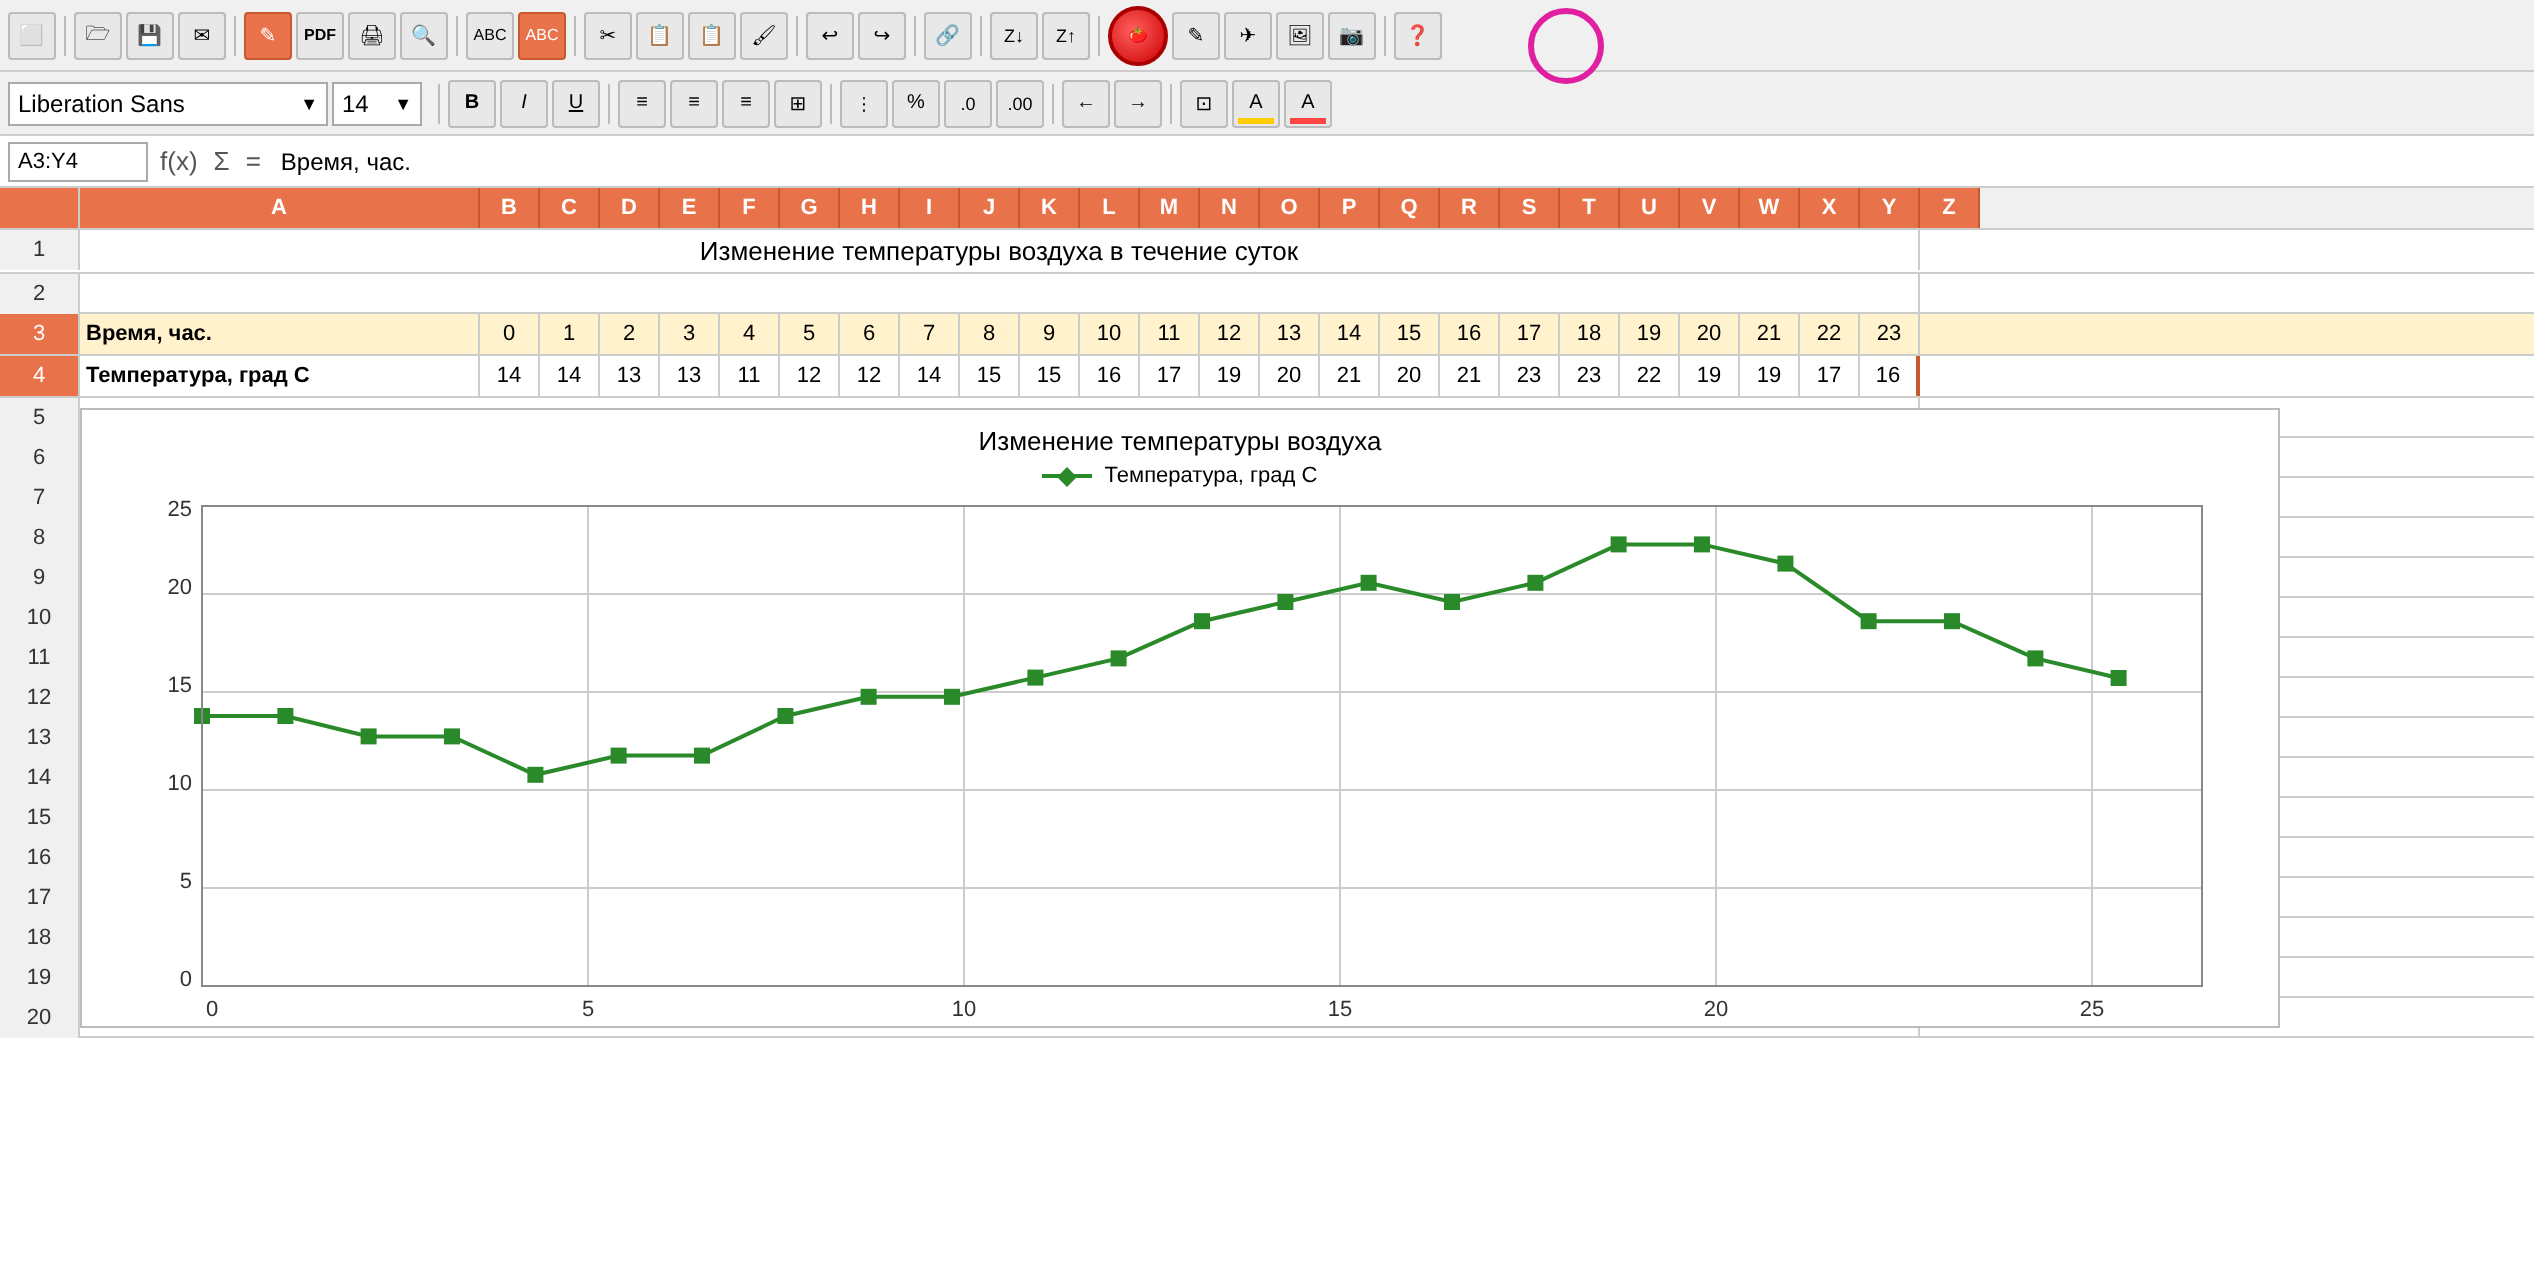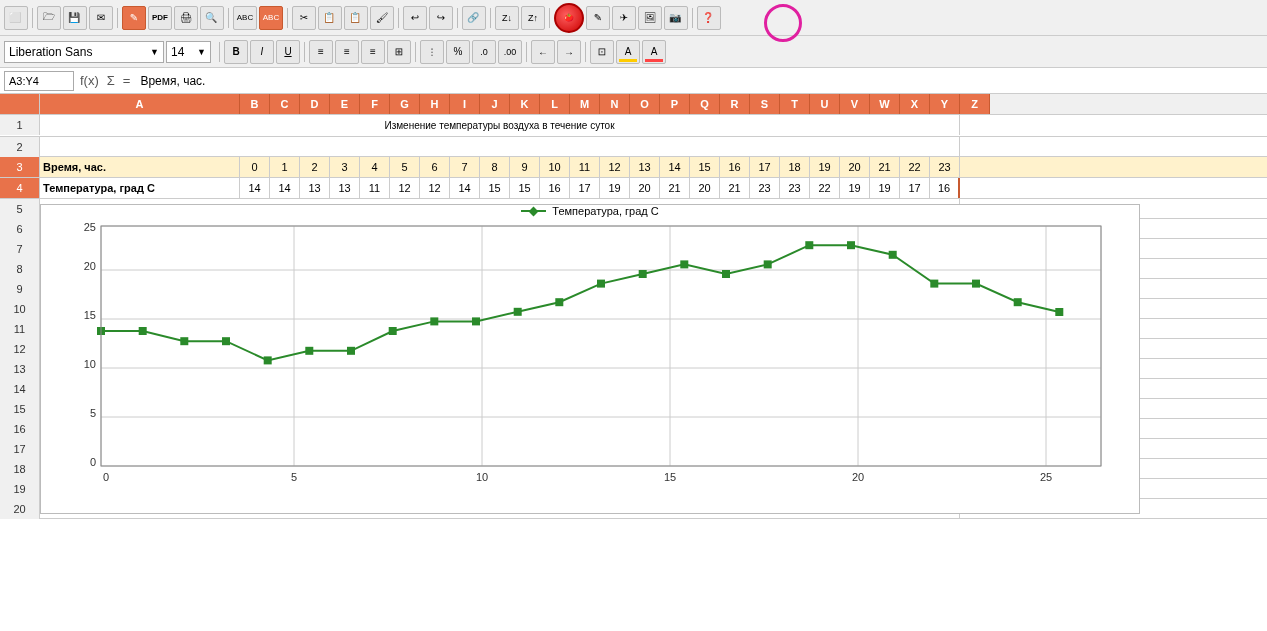--- a/index.html
+++ b/index.html
@@ -342,21 +342,21 @@
     <div class="col-header" style="width:30px;">W</div>
     <div class="col-header" style="width:30px;">X</div>
     <div class="col-header" style="width:30px;">Y</div>
     <div class="col-header" style="width:30px;">Z</div>
   </div>
 
   <div class="grid-body">
 
     <div class="grid-row" style="height:22px;">
       <div class="row-num">1</div>
-      <div class="cell" style="width:920px;justify-content:center;font-size:10px;">Изменение температуры воздуха в течение суток</div>
+      <div class="cell" style="width:920px;justify-content:center;font-size:13px;">Изменение температуры воздуха в течение суток</div>
     </div>
 
     <div class="grid-row" style="height:20px;">
       <div class="row-num">2</div>
       <div class="cell" style="width:920px;"></div>
     </div>
 
     <div class="grid-row" style="background:#fff2cc;">
       <div class="row-num" style="background:#e8724a;color:white;">3</div>
       <div class="cell selected-cell" style="width:200px;font-weight:bold;">Время, час.</div>
@@ -478,20 +478,21 @@
             <div class="row-num">19</div>
             <div class="cell" style="width:920px;"></div>
           </div>
           <div class="grid-row" style="height: 20px;">
             <div class="row-num">20</div>
             <div class="cell" style="width:920px;"></div>
           </div>
         </div>
 
       <div id="chart-container" style="position:absolute;left:40px;top:5px;width:1100px;height:310px;background:white;border:1px solid #bbb;">
+        <div class="chart-title">Изменение температуры воздуха</div>
         <div class="chart-legend">
           <div class="legend-line"></div>
           <span>Температура, град С</span>
         </div>
         <svg id="chart-svg" width="1098" height="265" viewBox="0 0 1098 265">
 
           <text x="55" y="245" font-size="11" text-anchor="end" fill="#333">0</text>
           <text x="55" y="196" font-size="11" text-anchor="end" fill="#333">5</text>
           <text x="55" y="147" font-size="11" text-anchor="end" fill="#333">10</text>
           <text x="55" y="98" font-size="11" text-anchor="end" fill="#333">15</text>

